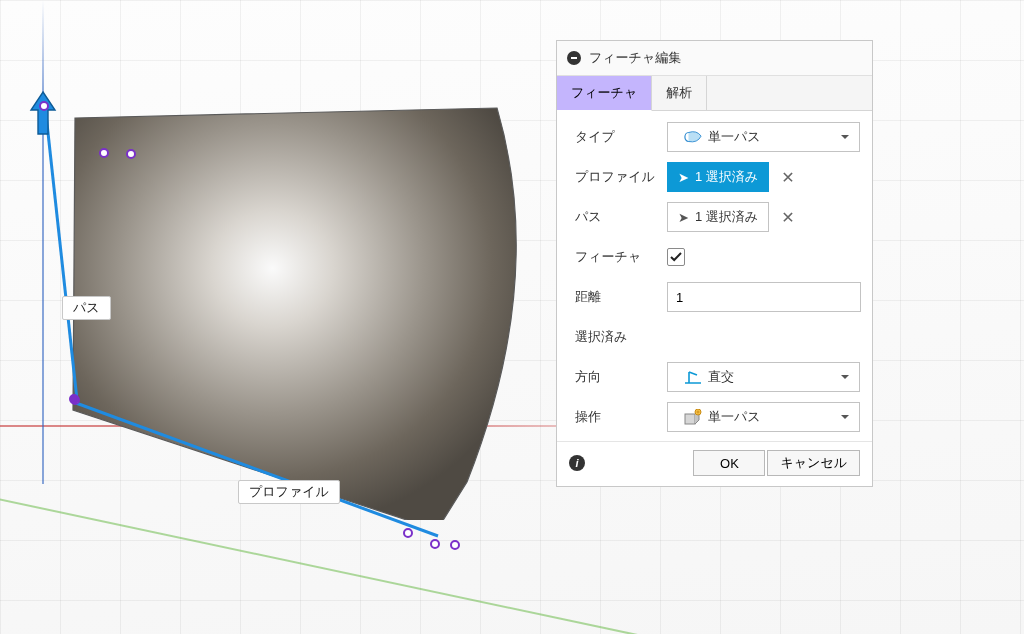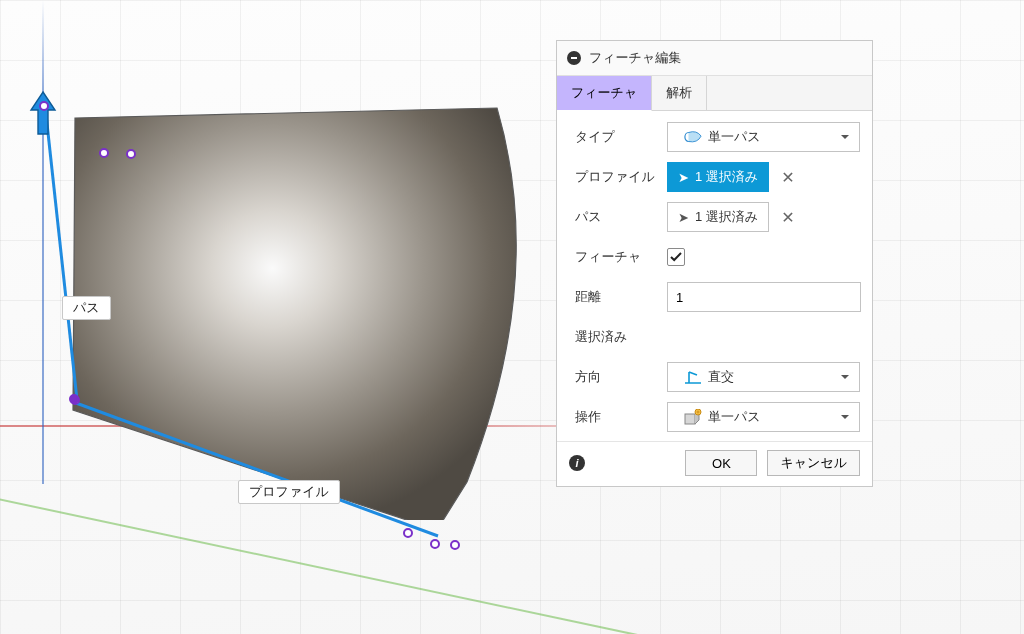--- a/index.html
+++ b/index.html
@@ -100,21 +100,21 @@
   .panel-footer {
     display:flex; align-items:center; justify-content:space-between;
     padding:8px 12px 10px; border-top:1px solid #e5e5e5;
     gap:10px;
   }
   .info-icon { width:16px; height:16px; background:#333; color:#fff; border-radius:50%; display:flex; align-items:center; justify-content:center; font-size:11px; font-weight:bold; font-style:italic; }
   .btn {
     height:26px; min-width:72px; border:1px solid #b8b8b8; background:#f7f7f7;
     font-size:13px; cursor:pointer; padding:0 12px; font-family:inherit;
   }
-  .footer-btns { display:flex; gap:10px; }
+  .footer-btns { display:flex; gap:2px; }
 
   
   .type-icon svg { width:20px; height:14px; }
 </style>
 </head>
 <body>
 
 <div class="viewport">
   <div class="axis-x"></div>
   <div class="axis-y"></div>

